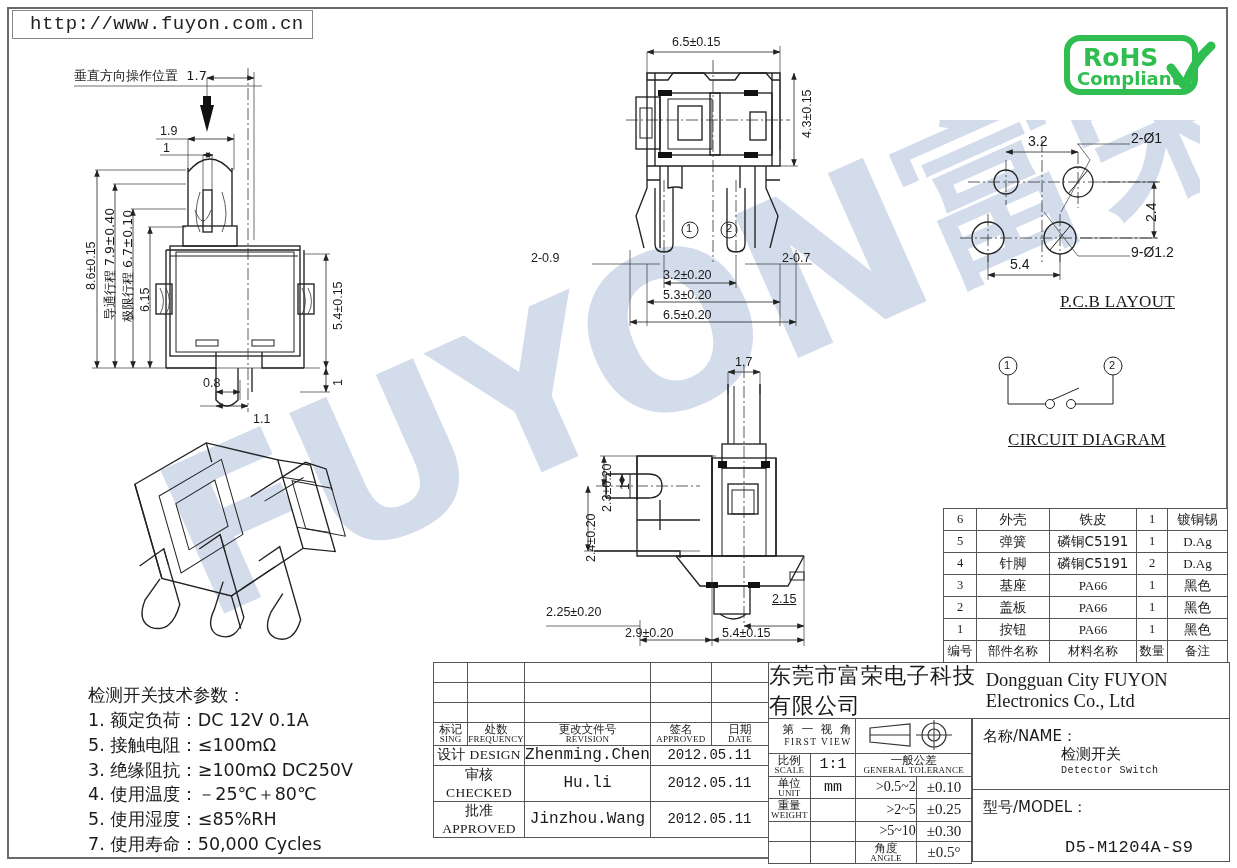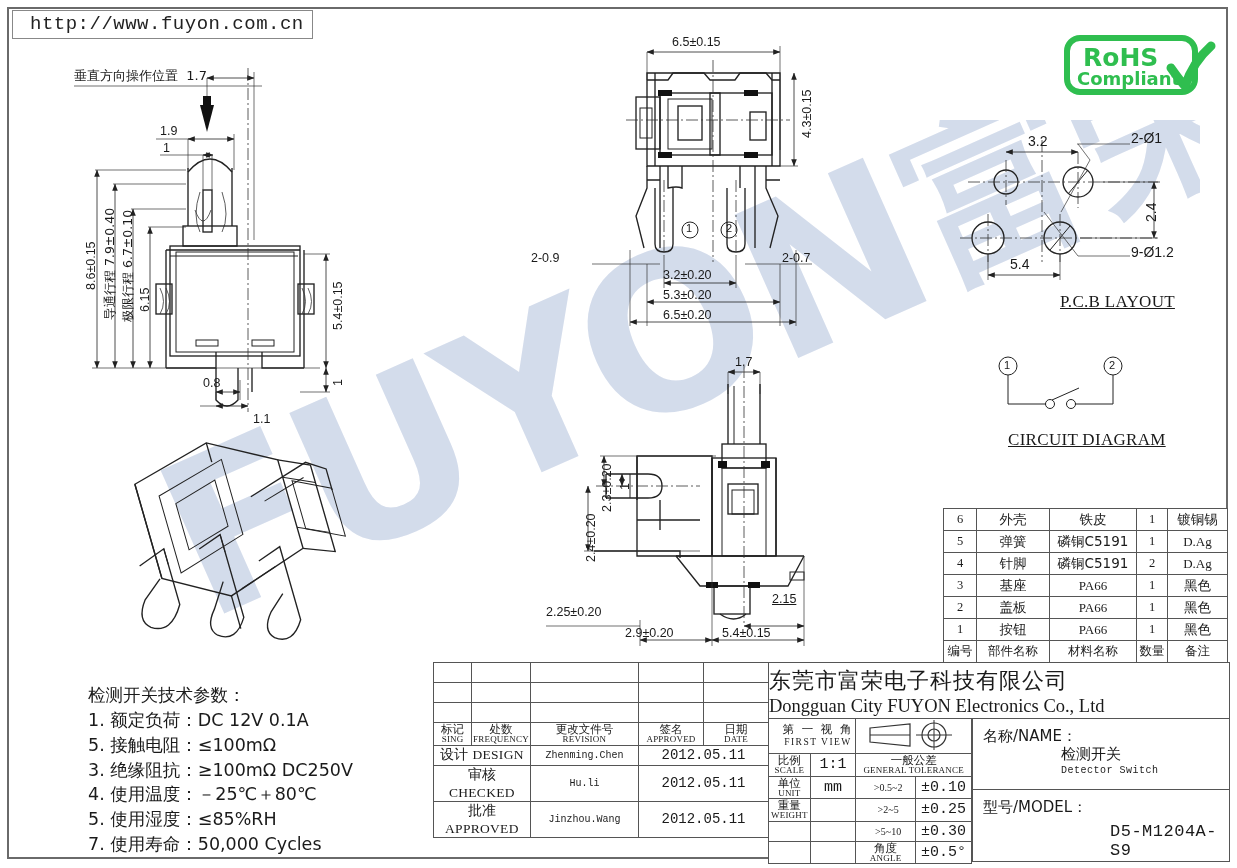--- a/index.html
+++ b/index.html
@@ -63,47 +63,47 @@
   #bom td.num{font-family:"Liberation Serif","DejaVu Serif",serif;font-size:12.5px;}
   #bom tr.hdr td{font-size:12.5px;}
   
   #rev{left:433px;top:662px;width:336px;}
   #rev td{height:19px;font-size:12px;}
   .two{line-height:1.05;}
   .two .c{display:block;font-size:11.5px;}
   .two .e{display:block;font-size:9px;font-family:"Liberation Serif","DejaVu Serif",serif;letter-spacing:.2px;}
   #rev td.role{font-size:14px;}
   #rev td.role .e{font-family:"Liberation Serif","DejaVu Serif",serif;font-size:13.5px;display:inline;letter-spacing:.3px;}
-  #rev td.name{font-family:"Liberation Mono","DejaVu Sans Mono",monospace;font-size:10px;}
+  #rev td.name{font-family:"Liberation Mono","DejaVu Sans Mono",monospace;font-size:16px;}
   #rev td.date{font-family:"Liberation Mono","DejaVu Sans Mono",monospace;font-size:14px;}
   
   #meta{left:768px;top:718px;width:204px;}
   #meta td{font-size:11px;height:19px;}
   #meta td.val{font-family:"Liberation Mono","DejaVu Sans Mono",monospace;font-size:15px;}
-  #meta td.tolv{font-family:Liberation Mono, monospace;font-size:15px;}
-  #meta td.tolk{font-family:"Liberation Serif","DejaVu Serif",serif;font-size:10px;text-align:center;padding-left:5px;}
+  #meta td.tolv{font-family:Liberation Serif, serif;font-size:15px;}
+  #meta td.tolk{font-family:"Liberation Serif","DejaVu Serif",serif;font-size:14px;text-align:right;padding-left:5px;}
   
   #company{position:absolute;left:768px;top:662px;width:460px;height:56px;
            border:1px solid #555;border-bottom:none;background:#fff;z-index:20;
-           display:flex;flex-direction:column;align-items:flex-start;justify-content:center;}
+           display:flex;flex-direction:row;align-items:center;justify-content:center;}
   #company .cn1{font-family:"DejaVu Sans","Liberation Sans",sans-serif;font-size:22px;color:#1a1a1a;letter-spacing:1px;}
   #company .en1{font-family:"Liberation Serif","DejaVu Serif",serif;font-size:18.5px;color:#1a1a1a;}
   
   #nameblk{position:absolute;left:972px;top:718px;width:256px;height:142px;
            border:1px solid #555;background:#fff;z-index:20;}
   #nameblk .half{height:71px;box-sizing:border-box;position:relative;}
   #nameblk .half.top{border-bottom:1px solid #555;}
   #nameblk .k{position:absolute;left:10px;top:8px;font-size:15px;
               font-family:"DejaVu Sans","Liberation Sans",sans-serif;}
   #nameblk .v1{position:absolute;left:88px;top:26px;font-size:15px;
                font-family:"DejaVu Sans","Liberation Sans",sans-serif;}
   #nameblk .v2{position:absolute;left:88px;top:46px;font-size:10px;
                font-family:"Liberation Mono","DejaVu Sans Mono",monospace;letter-spacing:.5px;}
-  #nameblk .v3{position:absolute;left:92px;top:32px;font-size:17px;
-               font-family:"Liberation Mono","DejaVu Sans Mono",monospace;letter-spacing:.5px;margin-left:45px;}
+  #nameblk .v3{position:absolute;left:92px;top:48px;font-size:17px;
+               font-family:"Liberation Mono","DejaVu Sans Mono",monospace;letter-spacing:.5px;}
   .fv-label{position:absolute;left:772px;top:722px;width:92px;text-align:center;z-index:22;
             font-family:"DejaVu Sans","Liberation Sans",sans-serif;}
   .fv-label .c{display:block;font-size:11.5px;letter-spacing:2px;}
   .fv-label .e{display:block;font-size:9.5px;letter-spacing:1.5px;
                font-family:"Liberation Serif","DejaVu Serif",serif;}
   
   #rohs{position:absolute;left:1063px;top:34px;width:158px;height:62px;z-index:30;}
 </style>
 </head>
 <body>

